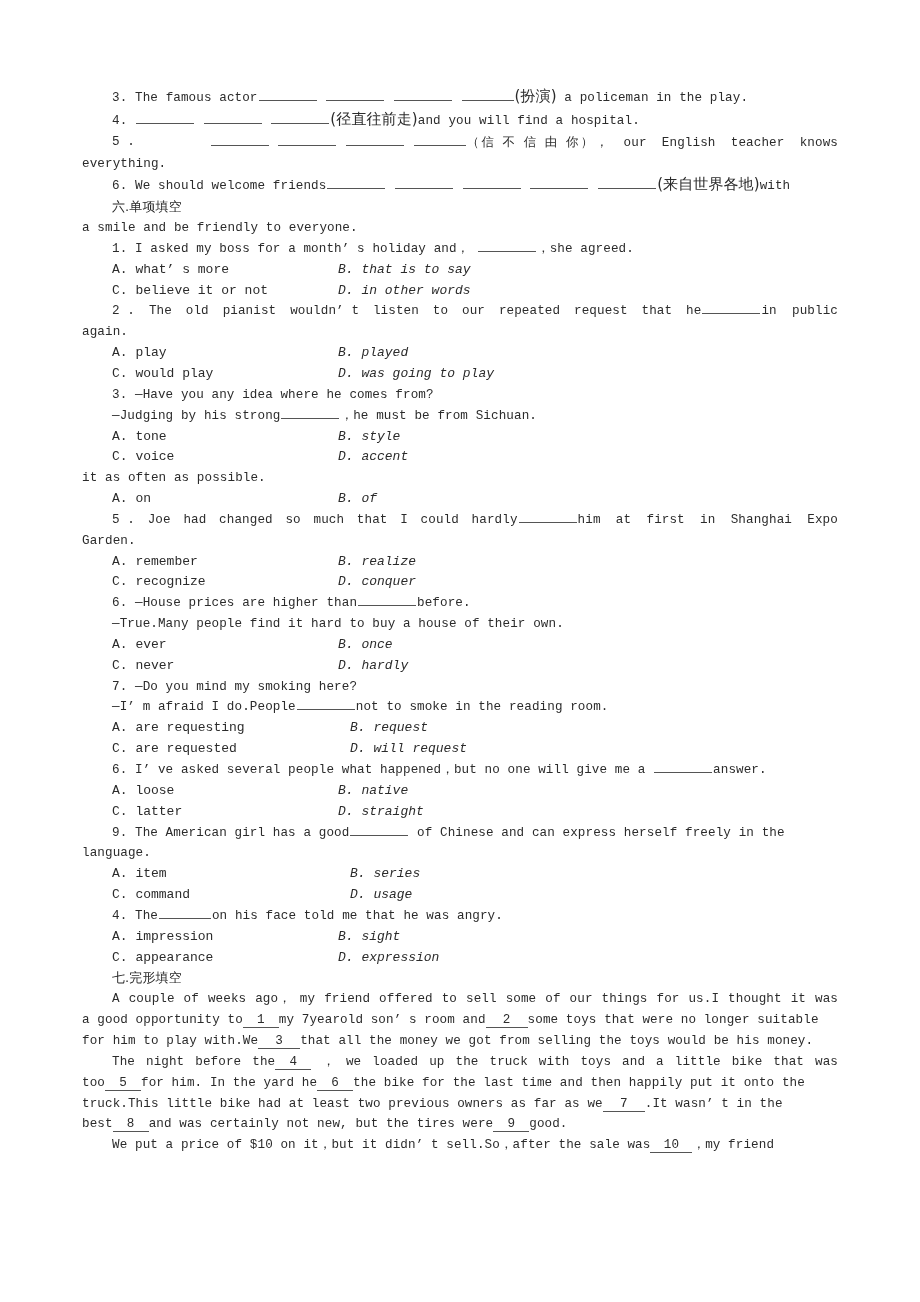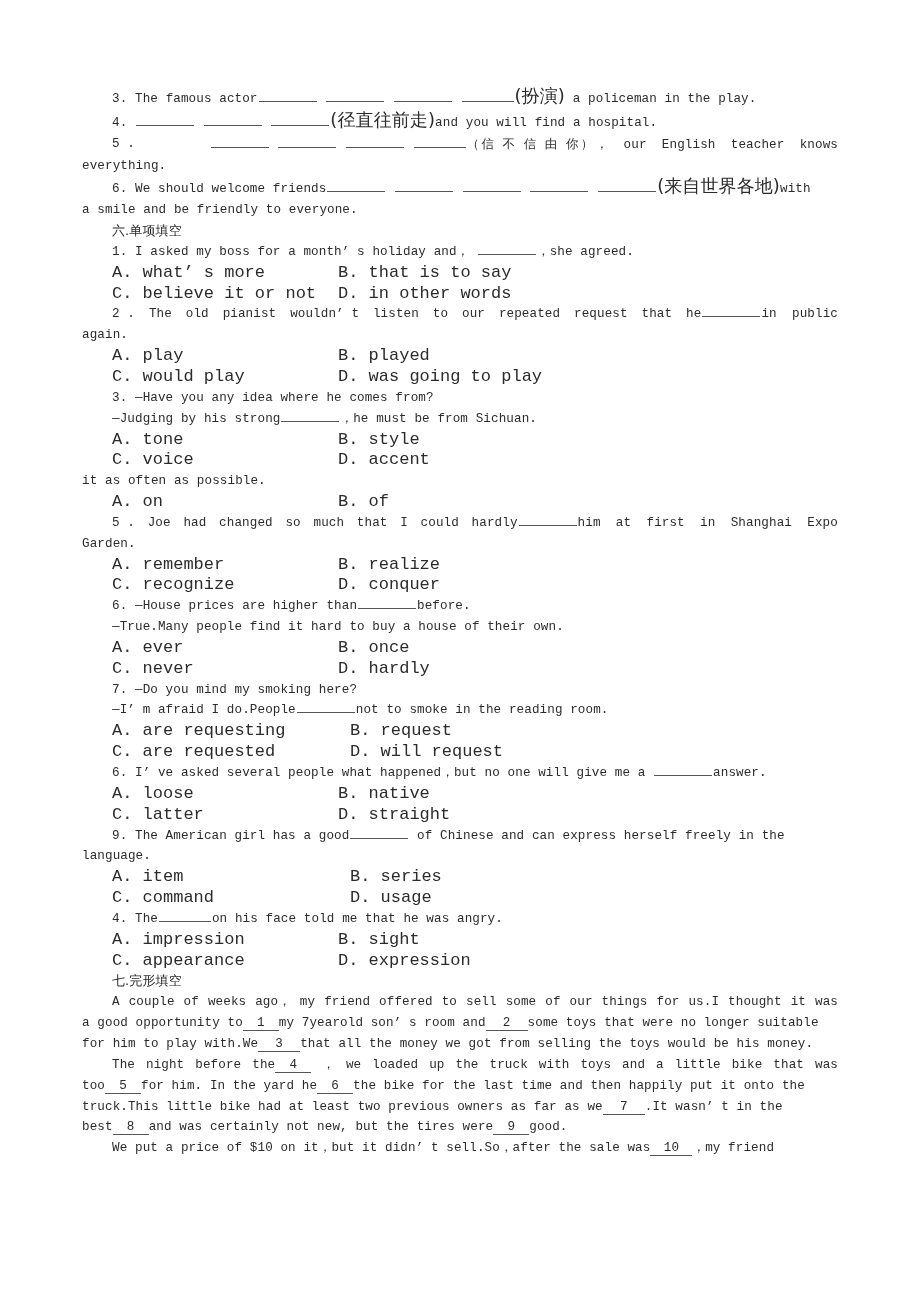--- a/index.html
+++ b/index.html
@@ -47,34 +47,34 @@
     justify-content: space-between;
     white-space: nowrap;
   }
   .just.ind > .seg:first-child {
     
   }
   .seg { white-space: pre; }
 
   
   .opts {
-    font-size: 17px;
+    font-size: 13px;
     line-height: 20.85px;
     white-space: nowrap;
     padding-left: 30px;
     display: flex;
   }
   .opt-a { width: 226px; flex: 0 0 226px; white-space: pre; }
-  .opt-b { white-space: pre; }
+  .opt-b { white-space: pre; font-style: italic; }
   .opts.wide .opt-a { width: 238px; flex: 0 0 238px; }
 
   
   .cn {
     font-family: "DejaVu Sans", sans-serif;
-    font-size: 18px;
+    font-size: 15px;
   }
   .cn-sp {
     font-family: "DejaVu Sans", sans-serif;
     font-size: 12.4px;
     letter-spacing: 2.4px;
     text-align: right;
   }
   .hdr {
     font-family: "DejaVu Sans", sans-serif;
     font-size: 13px;
@@ -112,23 +112,23 @@
 
     <div class="ln ind just">
         <span class="seg">5 .</span>
         <span class="seg"><span class="bl bl-m"></span> <span class="bl bl-m"></span> <span class="bl bl-m"></span> <span class="bl bl-s"></span><span class="cn-sp">（信 不 信 由 你）</span><span class="seg">，  our  English  teacher  knows</span></span>
       </div>
     <div class="ln">everything.</div>
 
     <div class="ln ind just">
         <span class="seg"><span>6.</span> <span>We should welcome friends</span><span class="bl bl-m"></span> <span class="bl bl-m"></span> <span class="bl bl-m"></span> <span class="bl bl-m"></span> <span class="bl bl-m"></span><span class="cn">(来自世界各地)</span><span>with</span></span>
       </div>
+    <div class="ln ind hdr">六.单项填空</div>
+
     <div class="ln">a smile and be friendly to everyone.</div>
-
-    <div class="ln ind hdr">六.单项填空</div>
 
     <div class="ln ind"><span class="seg">1.</span> <span class="seg">I asked my boss for a month’ s holiday and，</span> <span class="bl bl-m"></span><span class="seg">，she agreed.</span></div>
     <div class="opts">
         <span class="opt-a">A. what’ s more</span>
         <span class="opt-b">B. that is to say</span>
       </div>
     <div class="opts">
         <span class="opt-a">C. believe it or not</span>
         <span class="opt-b">D. in other words</span>
       </div>

